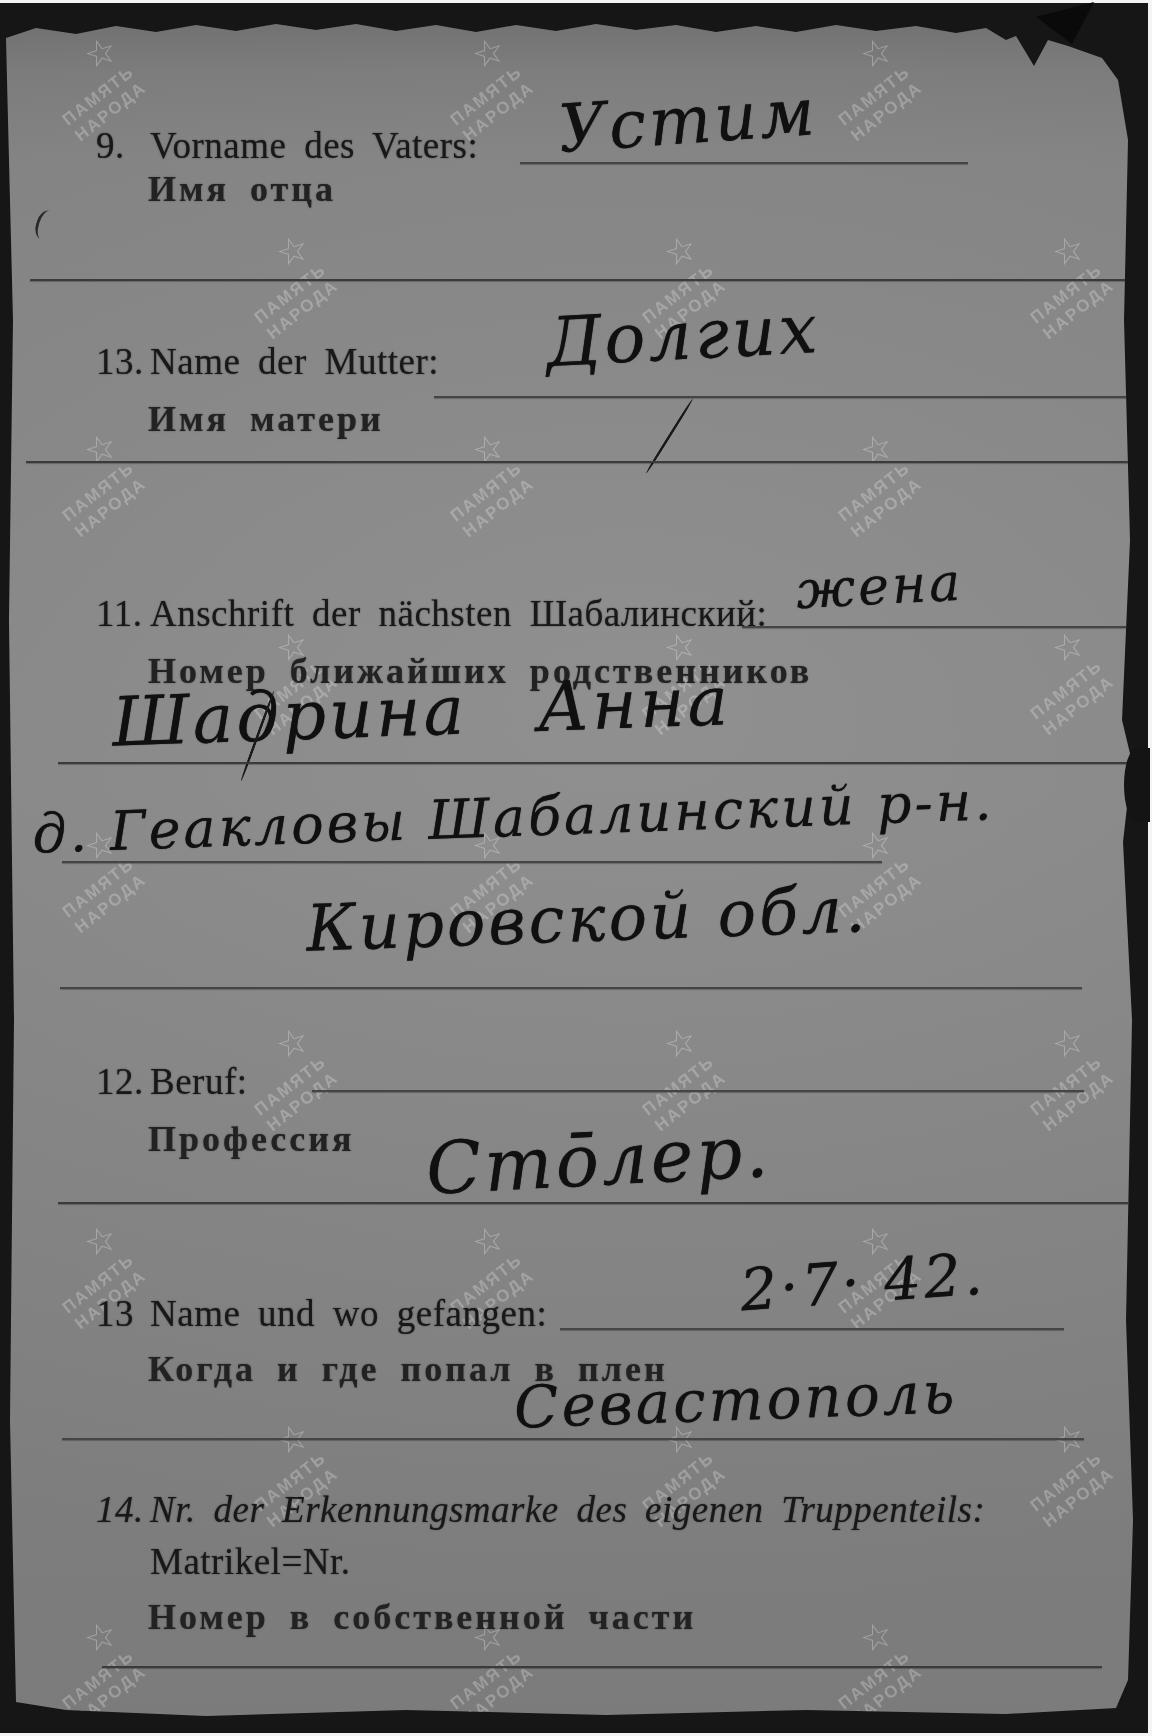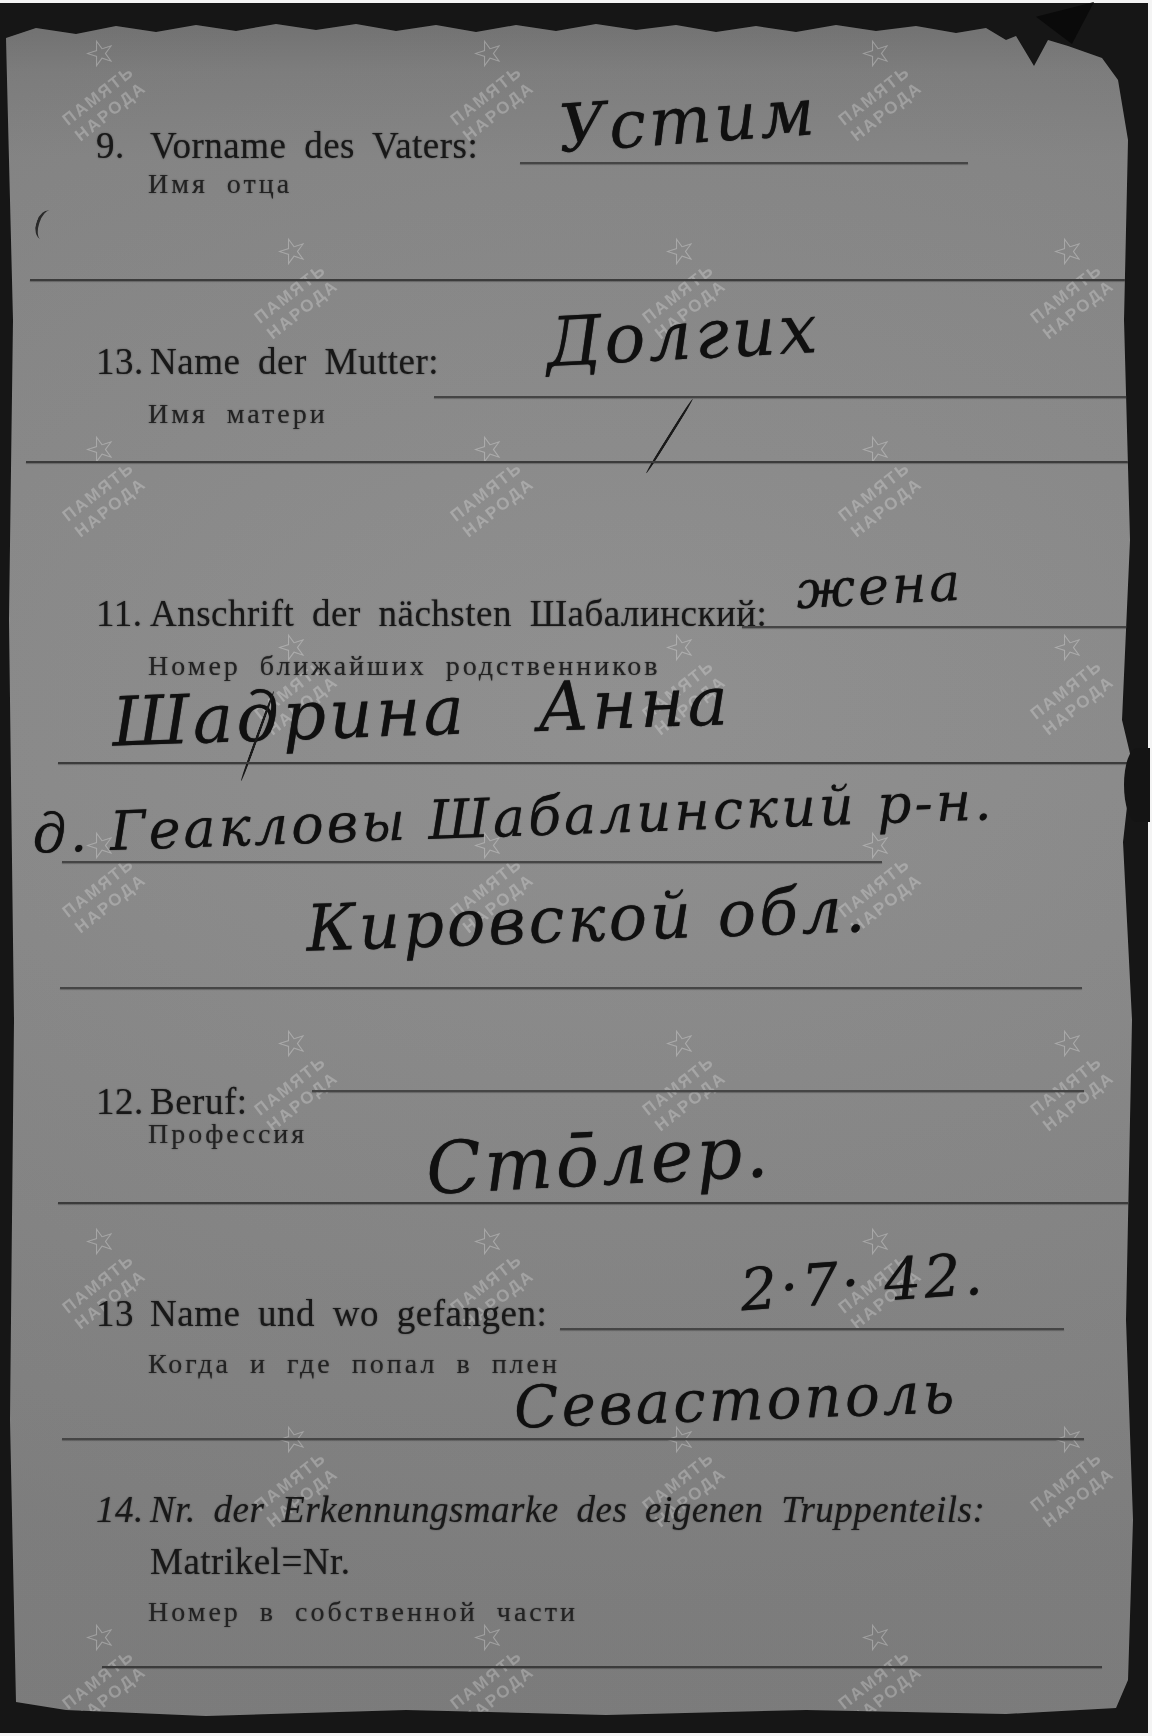--- a/index.html
+++ b/index.html
@@ -22,21 +22,21 @@
   .wm{position:absolute;width:220px;height:170px;opacity:.5;}
   .wm .star{position:absolute;left:28px;top:0;font-size:36px;color:rgba(240,240,240,.65);
             transform:rotate(-18deg);font-family:"DejaVu Sans",sans-serif;}
   .wm .txt{position:absolute;left:6px;top:52px;transform:rotate(-38deg);
            font-family:"Liberation Sans",sans-serif;font-weight:bold;font-size:17px;
            letter-spacing:2px;line-height:20px;color:rgba(243,243,243,.55);text-align:center;}
   .print{position:absolute;color:#181818;font-size:37px;letter-spacing:.5px;word-spacing:8px;
          text-shadow:0 0 1.5px rgba(25,25,25,.7);white-space:nowrap;}
   .num{display:inline-block;width:54px;}
   .num13{display:inline-block;width:54px;}
-  .ru{position:absolute;color:#222222;font-size:28px;font-weight:normal;letter-spacing:3px;
+  .ru{position:absolute;color:#222222;font-size:36px;font-weight:bold;letter-spacing:3px;
       word-spacing:9px;text-shadow:0 0 1.5px rgba(30,30,30,.6);white-space:nowrap;}
   .hw{position:absolute;font-family:"DejaVu Serif",serif;font-style:italic;color:#101010;
       letter-spacing:3px;white-space:nowrap;text-shadow:0 0 1px rgba(10,10,10,.8);}
   .rule{position:absolute;height:2px;background:#3b3b3b;box-shadow:0 1px 1px rgba(0,0,0,.25);}
   .rule.thin{height:1.6px;background:#454545;}
   .stroke{position:absolute;border-left:3px solid #1a1a1a;border-radius:60%;}
   .fold-arrow{position:absolute;left:1036px;top:2px;width:58px;height:42px;background:#0a0a0a;
       clip-path:polygon(0 35%,100% 0,62% 100%);}
   .edge-notch{position:absolute;left:1124px;top:748px;width:26px;height:74px;background:#141414;
       border-radius:60% 0 0 60%;}
@@ -193,21 +193,21 @@
     <div class="hw" style="left:106px;top:652px;font-size:68px;word-spacing:46px;transform:rotate(-2deg);">Шадрина Анна</div>
     <div class="stroke" style="left:250px;top:668px;height:96px;transform:rotate(20deg);"></div>
     <div class="rule" style="left:52px;top:742px;width:1084px;"></div>
 
     <div class="hw" style="left:26px;top:766px;font-size:54px;transform:rotate(-2deg);">д. Геакловы Шабалинский р-н.</div>
     <div class="rule thin" style="left:56px;top:841px;width:820px;"></div>
 
     <div class="hw" style="left:300px;top:862px;font-size:64px;transform:rotate(-2deg);">Кировской обл.</div>
     <div class="rule thin" style="left:54px;top:967px;width:1022px;"></div>
 
-    <div class="print" style="left:90px;top:1040px;margin-top:20px;">
+    <div class="print" style="left:90px;top:1040px;">
       <span class="num">12.</span><span>Beruf:</span>
     </div>
     <div class="rule thin" style="left:306px;top:1070px;width:772px;"></div>
     <div class="ru" style="left:142px;top:1098px;">Профессия</div>
     <div class="hw" style="left:420px;top:1098px;font-size:72px;transform:rotate(-3deg);">Стōлер.</div>
     <div class="rule" style="left:52px;top:1182px;width:1084px;"></div>
 
     <div class="print" style="left:90px;top:1272px;">
       <span class="num13">13</span><span>Name und wo gefangen:</span>
     </div>

